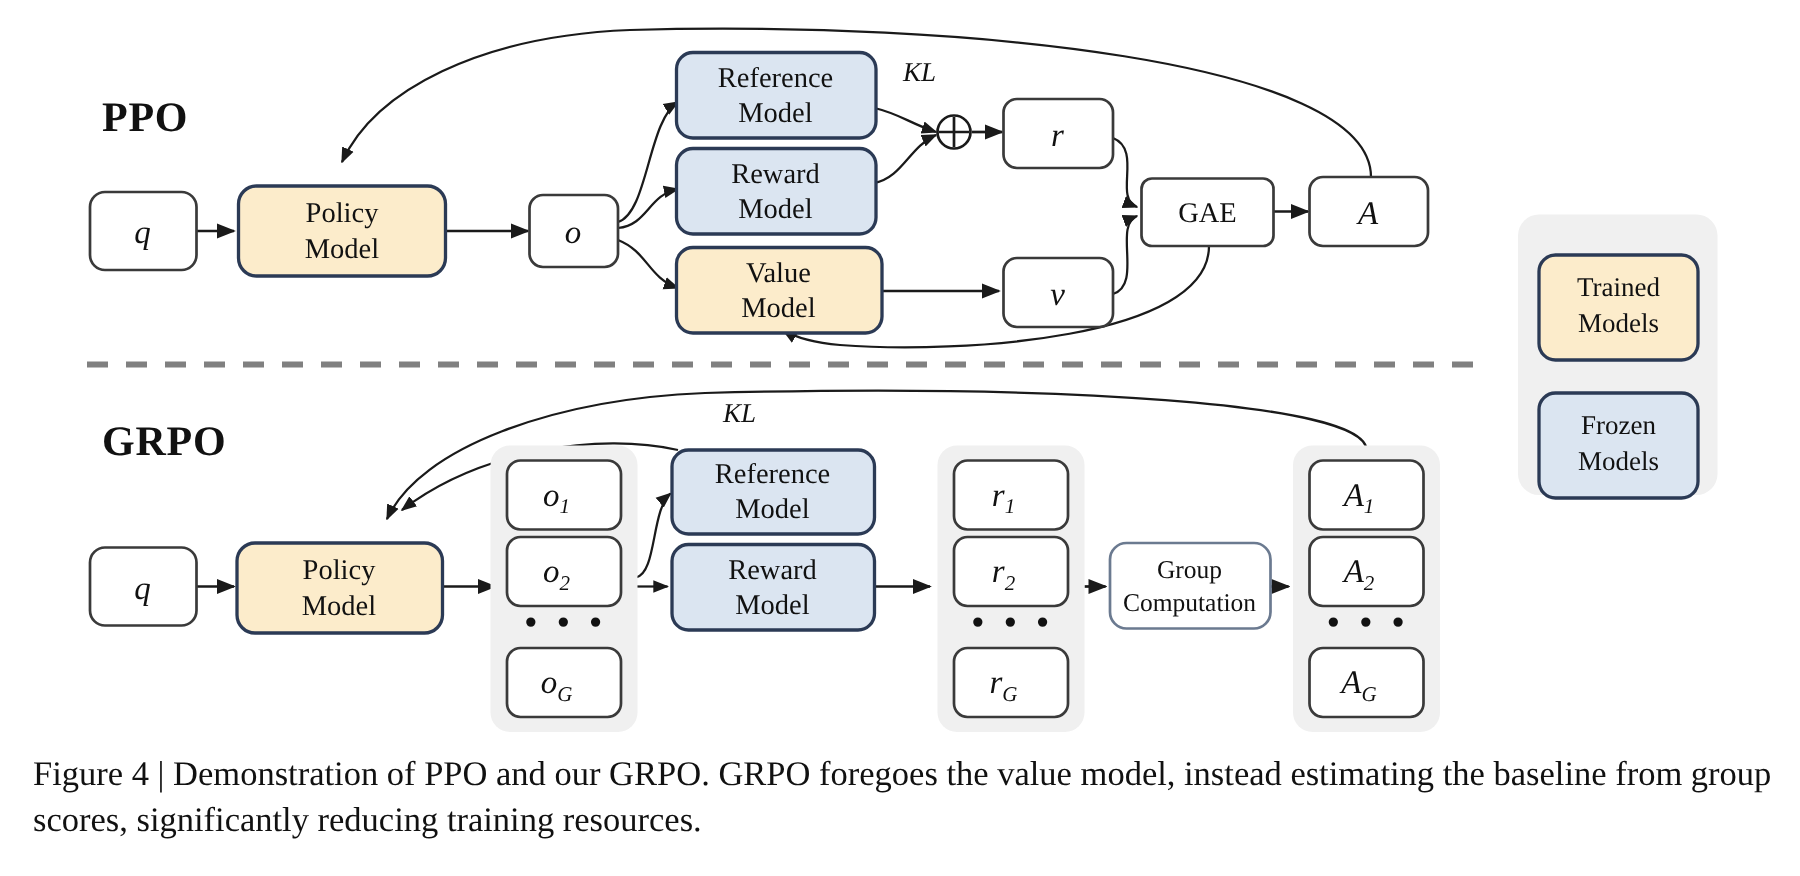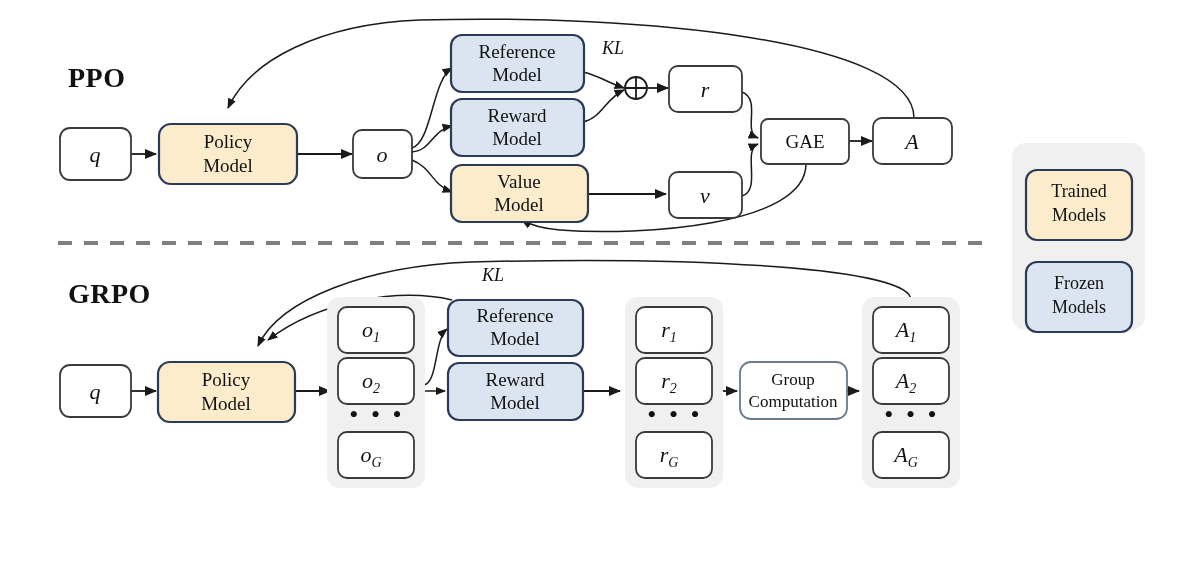--- a/index.html
+++ b/index.html
@@ -232,13 +232,14 @@
       <text class="t-legend" x="1079" y="197">Trained</text>
       <text class="t-legend" x="1079" y="221">Models</text>
     </g>
     <g>
       <rect class="node-rect" x="1026" y="262" width="106" height="70" rx="11" fill="#dbe5f1"></rect>
       <text class="t-legend" x="1079" y="289">Frozen</text>
       <text class="t-legend" x="1079" y="313">Models</text>
     </g>
   </svg>
 
+  <div class="caption">Figure 4 | Demonstration of PPO and our GRPO. GRPO foregoes the value model, instead estimating the baseline from group scores, significantly reducing training resources.</div>
 </div>
 
 </body></html>

